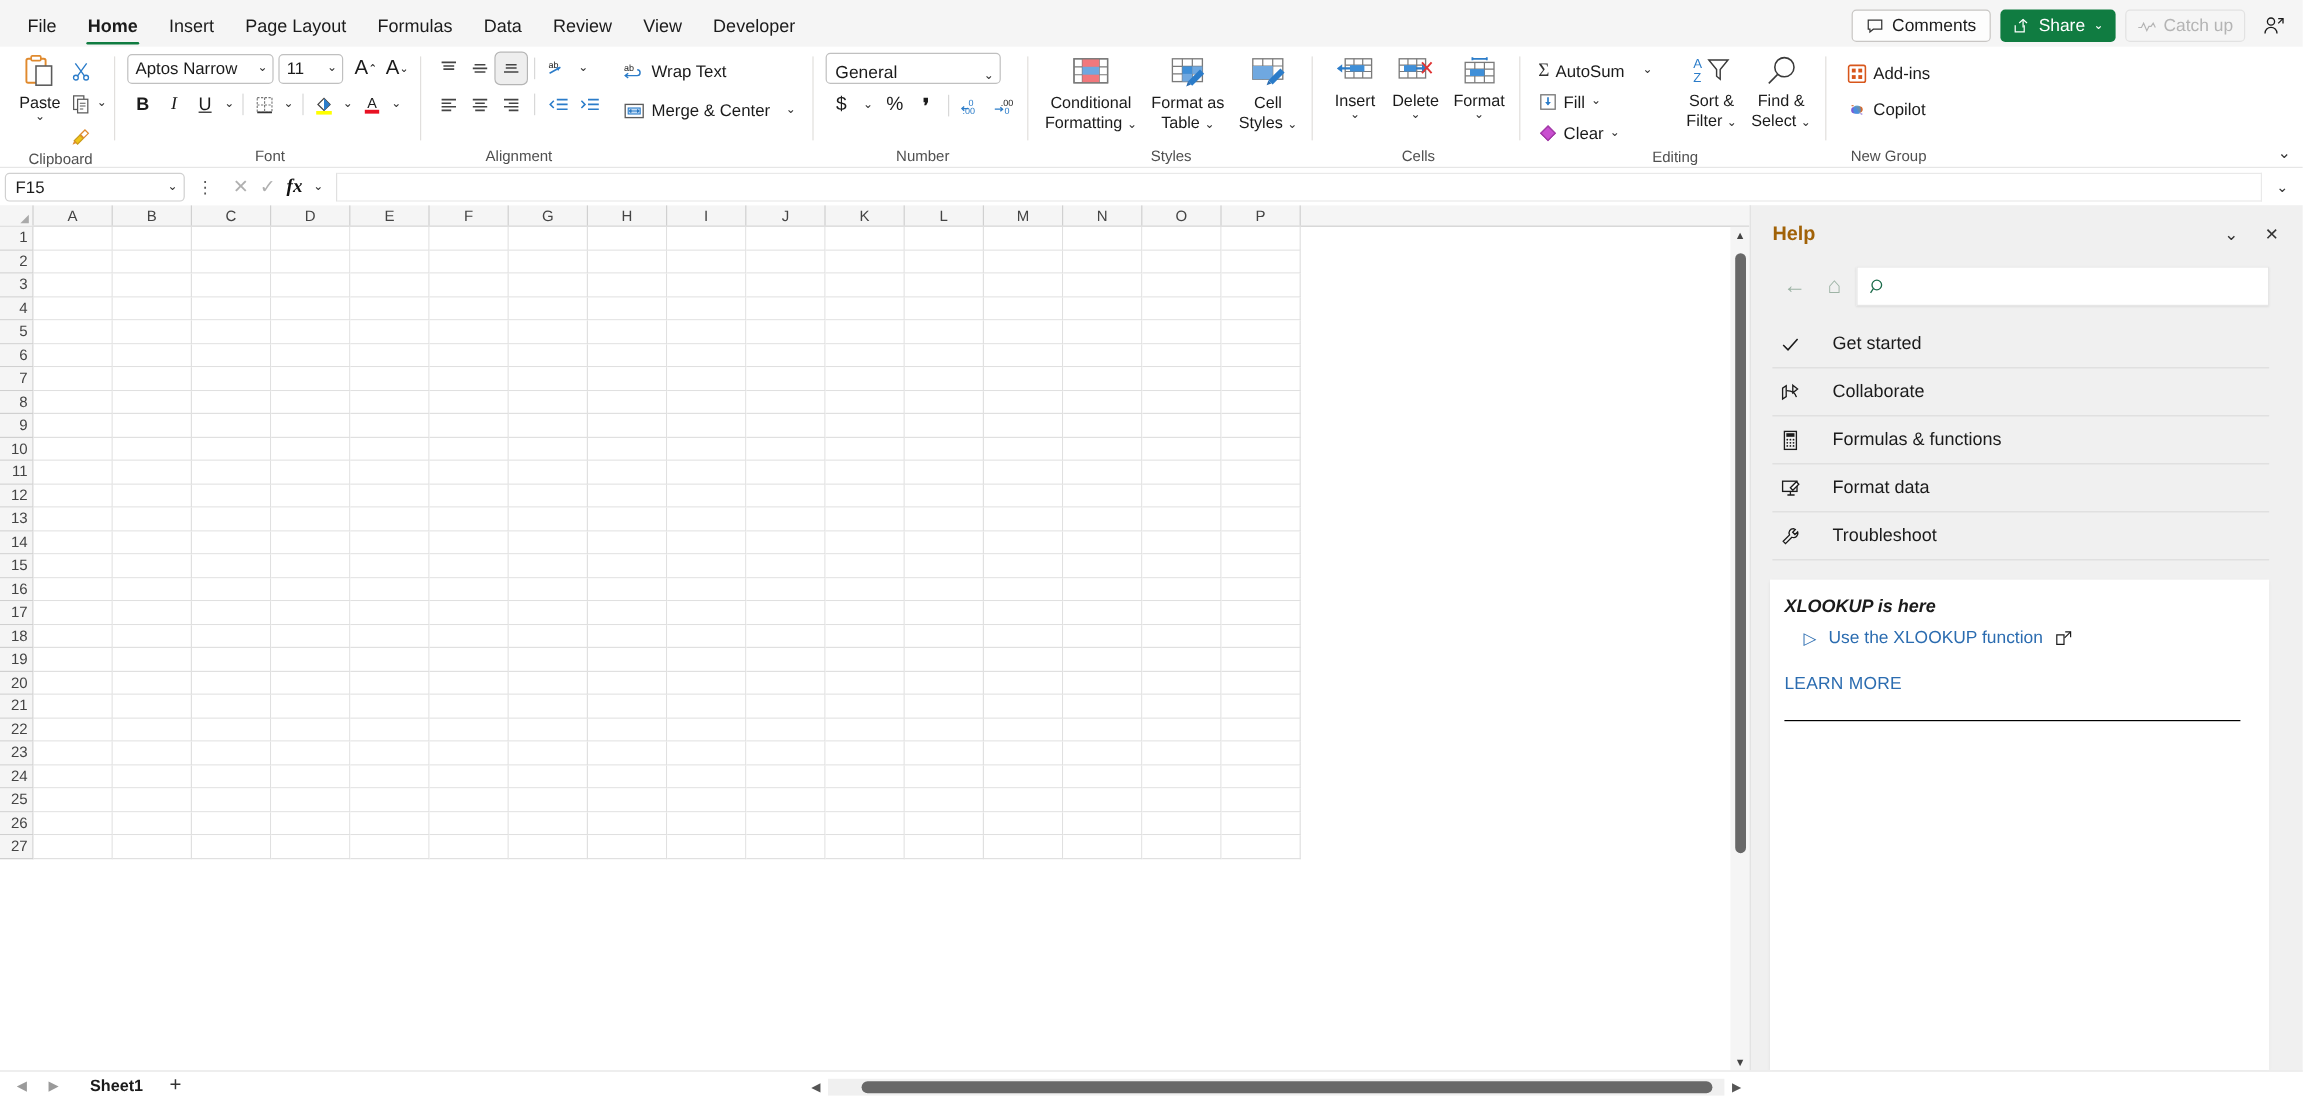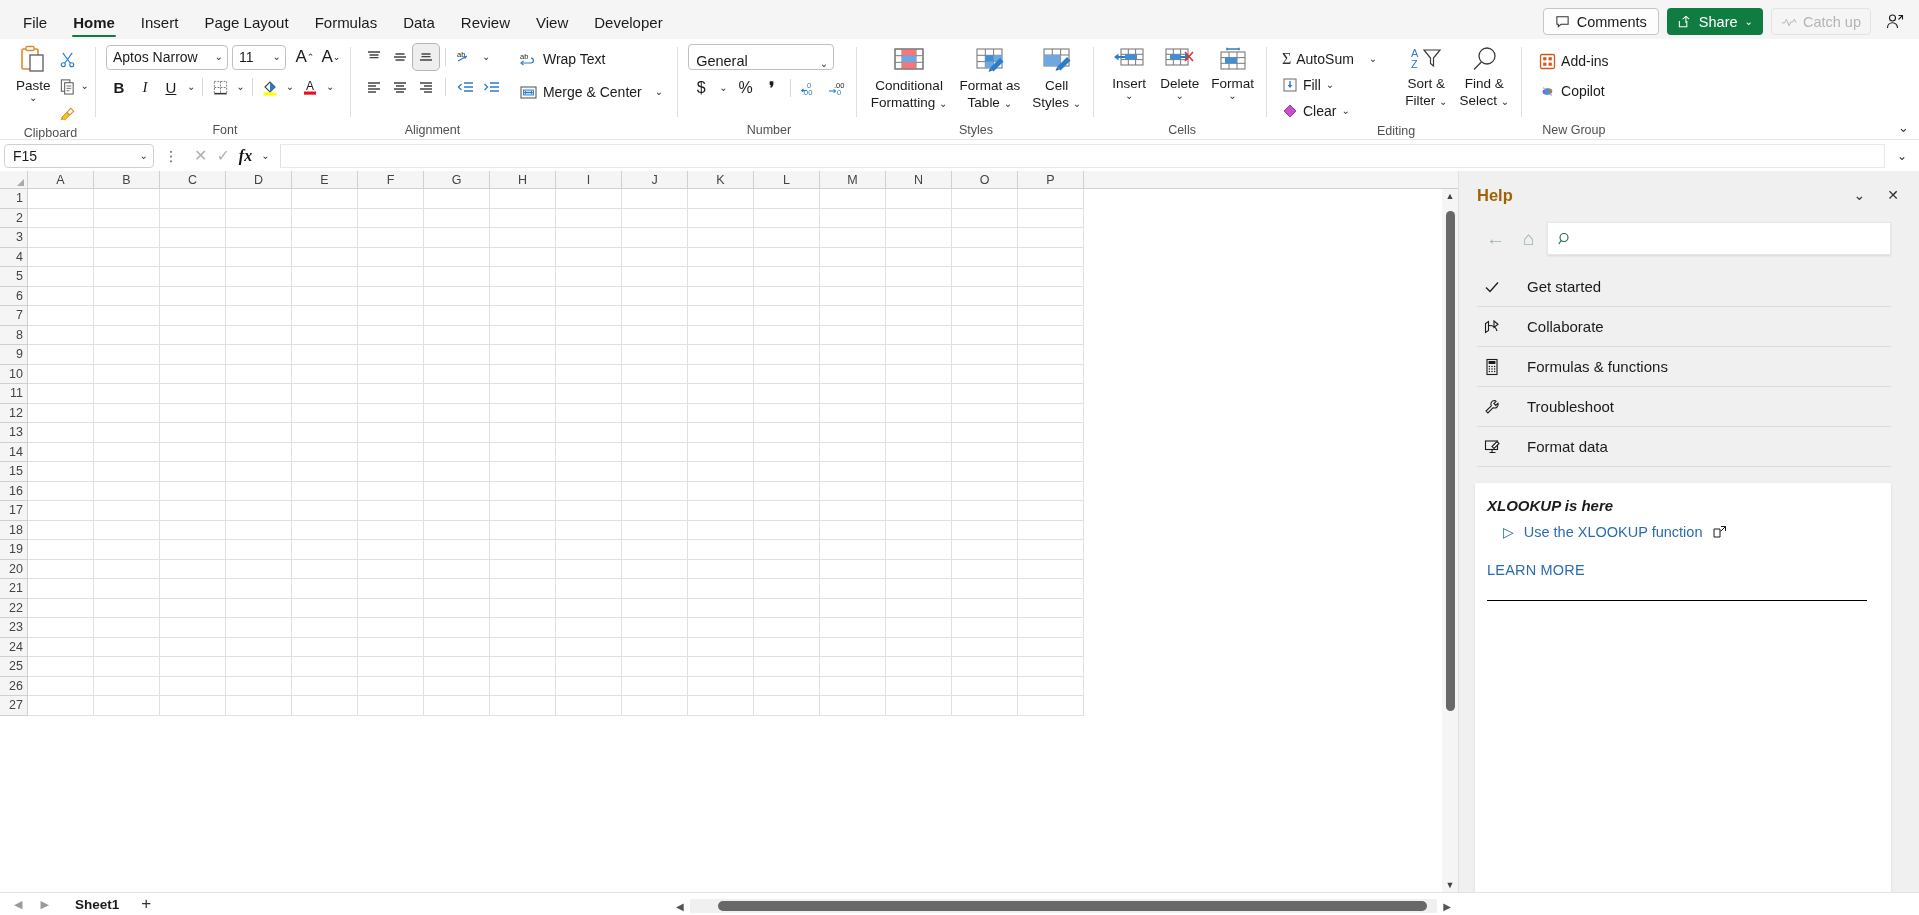--- a/index.html
+++ b/index.html
@@ -1439,34 +1439,34 @@
               <circle cx="6.4" cy="13.6" r=".75" fill="#1b1b1b"></circle>
               <circle cx="9" cy="13.6" r=".75" fill="#1b1b1b"></circle>
               <circle cx="11.6" cy="13.6" r=".75" fill="#1b1b1b"></circle>
             </svg>
           </span>
           <span>Formulas &amp; functions</span>
         </div>
         <div class="help-item">
           <span class="hico">
             <svg width="18" height="18" viewBox="0 0 18 18">
-              <path d="M11.5 2.5a3.6 3.6 0 00-3.2 5.3L3 13.1l1.9 1.9 5.3-5.3a3.6 3.6 0 004.8-4.5l-2.2 2.2-1.9-1.9 2.2-2.2a3.6 3.6 0 00-1.6-.8z" fill="none" stroke="#1b1b1b" stroke-width="1.1"></path>
-            </svg>
-          </span>
-          <span>Troubleshoot</span>
-        </div>
-        <div class="help-item">
-          <span class="hico">
-            <svg width="18" height="18" viewBox="0 0 18 18">
               <rect x="2.5" y="3" width="12" height="8.5" fill="none" stroke="#1b1b1b" stroke-width="1.1"></rect>
               <path d="M6.5 14.5h6M9 11.5v3" stroke="#1b1b1b" stroke-width="1.1"></path>
               <path d="M9 8.5l5-5 2 2-5 5z" fill="#fff" stroke="#1b1b1b" stroke-width="1.1"></path>
             </svg>
           </span>
           <span>Format data</span>
+        </div>
+        <div class="help-item">
+          <span class="hico">
+            <svg width="18" height="18" viewBox="0 0 18 18">
+              <path d="M11.5 2.5a3.6 3.6 0 00-3.2 5.3L3 13.1l1.9 1.9 5.3-5.3a3.6 3.6 0 004.8-4.5l-2.2 2.2-1.9-1.9 2.2-2.2a3.6 3.6 0 00-1.6-.8z" fill="none" stroke="#1b1b1b" stroke-width="1.1"></path>
+            </svg>
+          </span>
+          <span>Troubleshoot</span>
         </div>
       </div>
 
     <div class="help-card">
       <div class="card-title">XLOOKUP is here</div>
       <div class="card-link-row">
         <span class="play-tri">▷</span>
         <span class="card-link">Use the XLOOKUP function</span>
         <span>
           <svg width="15" height="14" viewBox="0 0 15 14">

